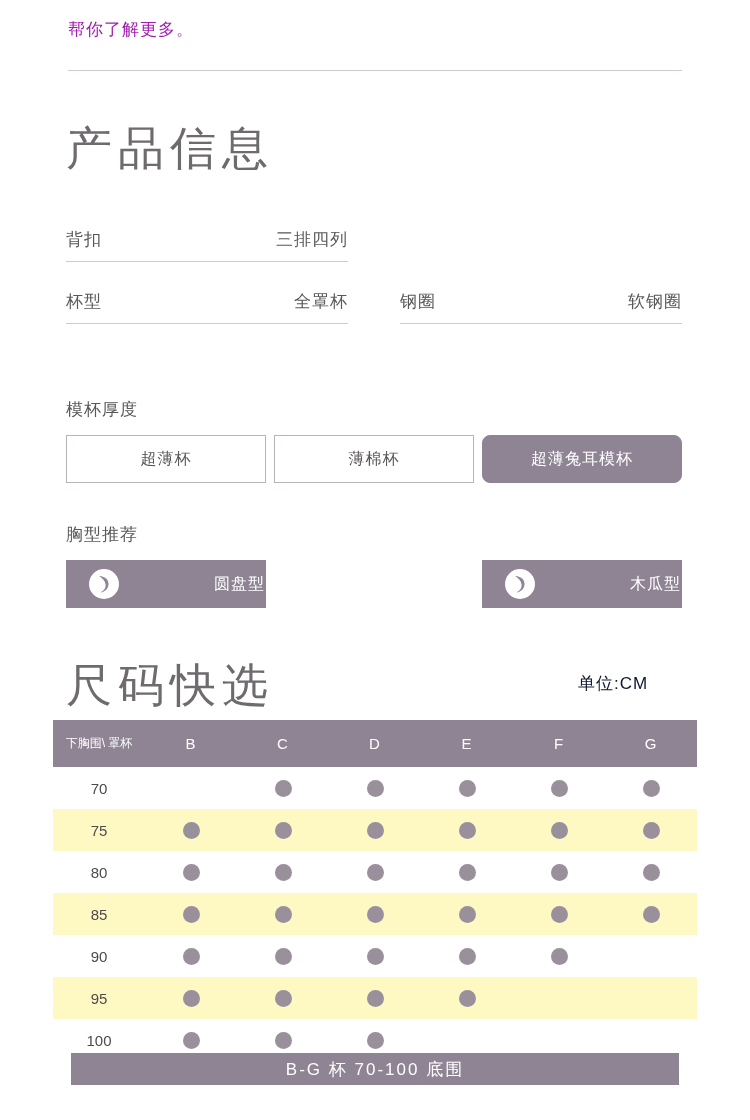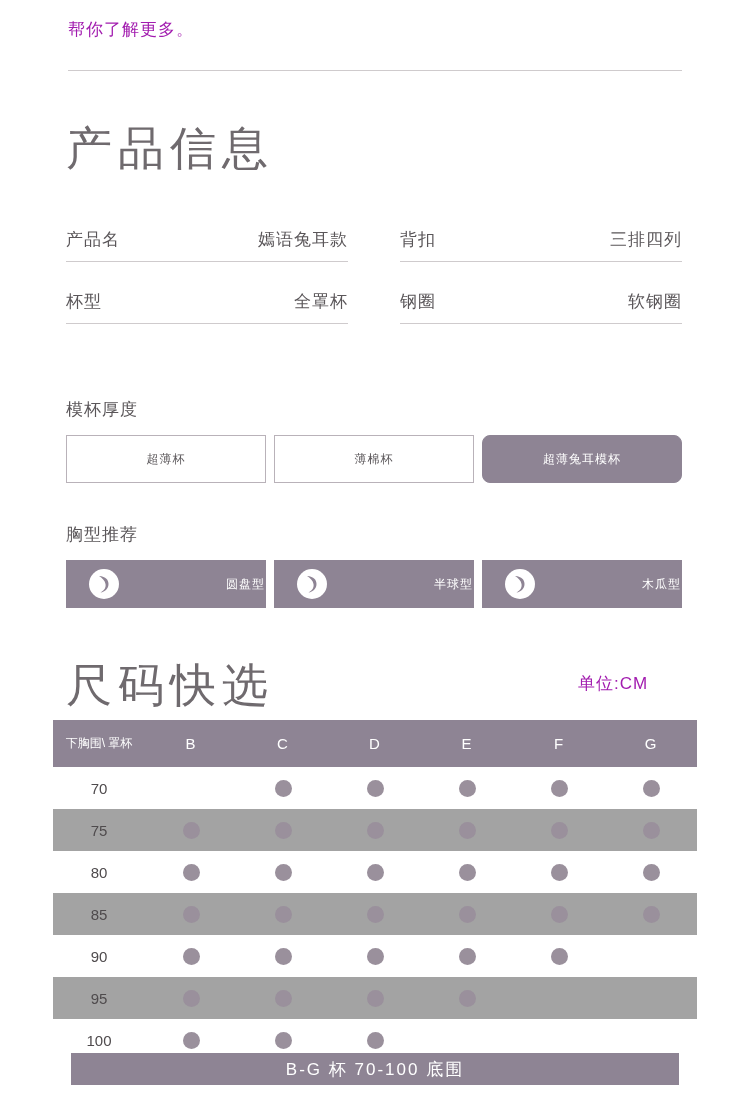--- a/index.html
+++ b/index.html
@@ -100,21 +100,21 @@
   #shape-row { top: 560px; }
 
   .opt {
     width: 200px;
     height: 48px;
     box-sizing: border-box;
     border: 1px solid #b9b2b9;
     display: flex;
     align-items: center;
     justify-content: center;
-    font-size: 12px;
+    font-size: 16px;
     color: #5a5659;
     letter-spacing: 1px;
     background: #ffffff;
   }
   .opt.active {
     background: #8e8494;
     border-color: #8e8494;
     color: #ffffff;
     border-radius: 8px;
   }
@@ -137,21 +137,21 @@
     flex: none;
   }
   .shape-icon svg { display: block; }
 
   
   .unit {
     position: absolute;
     left: 578px;
     top: 672px;
     font-size: 17px;
-    color: #a21caf;
+    color: #0f172a;
     letter-spacing: 1px;
   }
 
   
   .size-table {
     position: absolute;
     left: 53px;
     top: 720px;
     width: 644px;
     border-collapse: collapse;
@@ -171,21 +171,21 @@
   .size-table thead th {
     color: #ffffff;
     height: 47px;
     letter-spacing: 1px;
   }
   .size-table thead th.corner {
     font-size: 12px;
     letter-spacing: 0;
   }
   .size-table tbody tr.odd { background: #ffffff; }
-  .size-table tbody tr.even { background: #a3a3a3; }
+  .size-table tbody tr.even { background: #fef9c3; }
   .dot {
     width: 17px;
     height: 17px;
     border-radius: 50%;
     background: #9a909c;
     display: inline-block;
     vertical-align: middle;
   }
 
   
@@ -209,24 +209,20 @@
 
 <div class="page">
 
   <div class="tagline">帮你了解更多。</div>
   <div class="tagline-rule"></div>
 
   <h1 class="section-title" id="product-info-title">产品信息</h1>
 
   <div class="spec-grid">
     <div class="spec-row">
-      <div class="spec-cell">
-        <span class="label">产品名</span>
-        <span class="value">嫣语兔耳款</span>
-      </div>
       <div class="spec-cell">
         <span class="label">背扣</span>
         <span class="value">三排四列</span>
       </div>
     </div>
     <div class="spec-row">
       <div class="spec-cell">
         <span class="label">杯型</span>
         <span class="value">全罩杯</span>
       </div>
@@ -253,28 +249,20 @@
           </svg>
       </span>
       <span>圆盘型</span>
     </div>
     <div class="opt filled">
       <span class="shape-icon">
         <svg width="22" height="22" viewBox="0 0 22 22">
             <path d="M6 3 C13 3.5 15.5 7 15.5 11 C15.5 15.5 12 19 7.5 19.5 C12 17 13 14 12.5 11 C12 7.5 9 5 6 3 Z" fill="#8e8494"></path>
           </svg>
       </span>
-      <span>半球型</span>
-    </div>
-    <div class="opt filled">
-      <span class="shape-icon">
-        <svg width="22" height="22" viewBox="0 0 22 22">
-            <path d="M6 3 C13 3.5 15.5 7 15.5 11 C15.5 15.5 12 19 7.5 19.5 C12 17 13 14 12.5 11 C12 7.5 9 5 6 3 Z" fill="#8e8494"></path>
-          </svg>
-      </span>
       <span>木瓜型</span>
     </div>
   </div>
 
   <h1 class="section-title" id="size-title">尺码快选</h1>
   <div class="unit">单位:CM</div>
 
   <table class="size-table">
     <thead>
       <tr>

